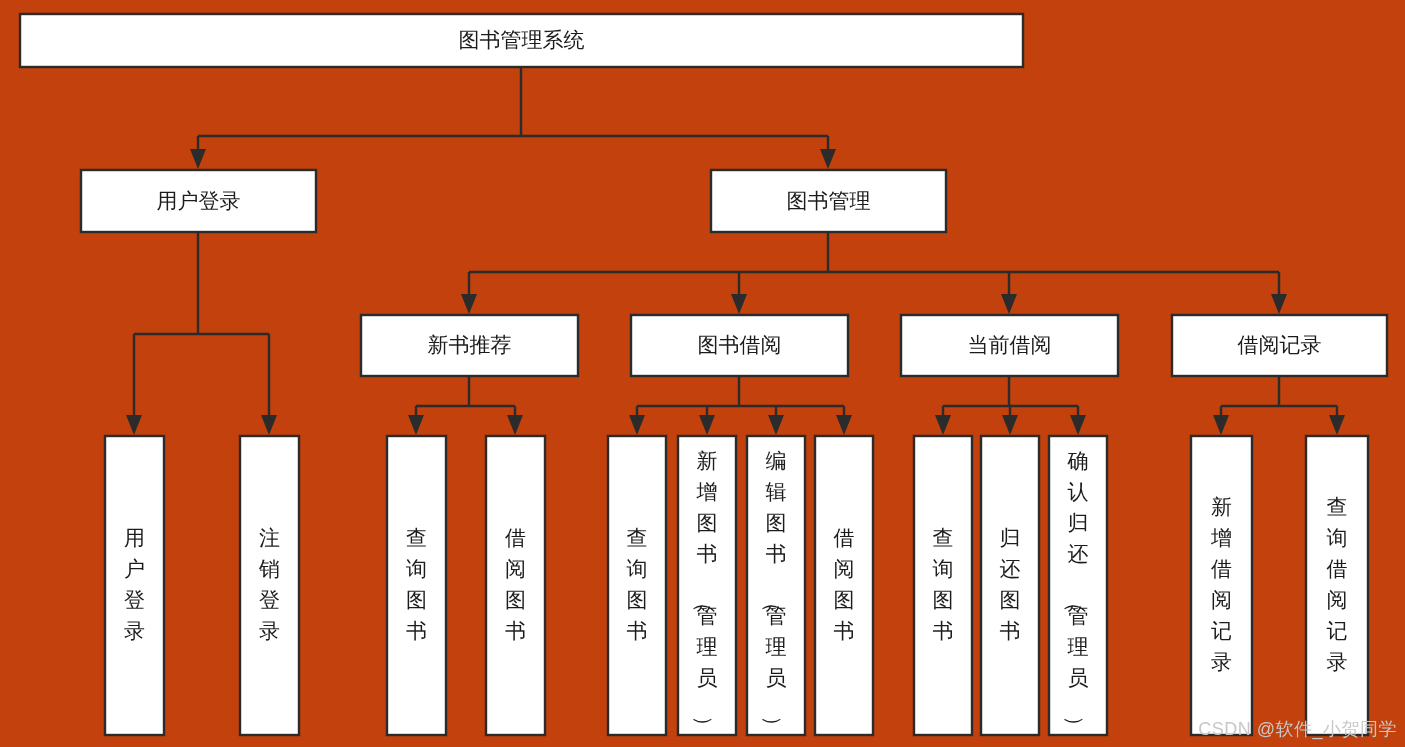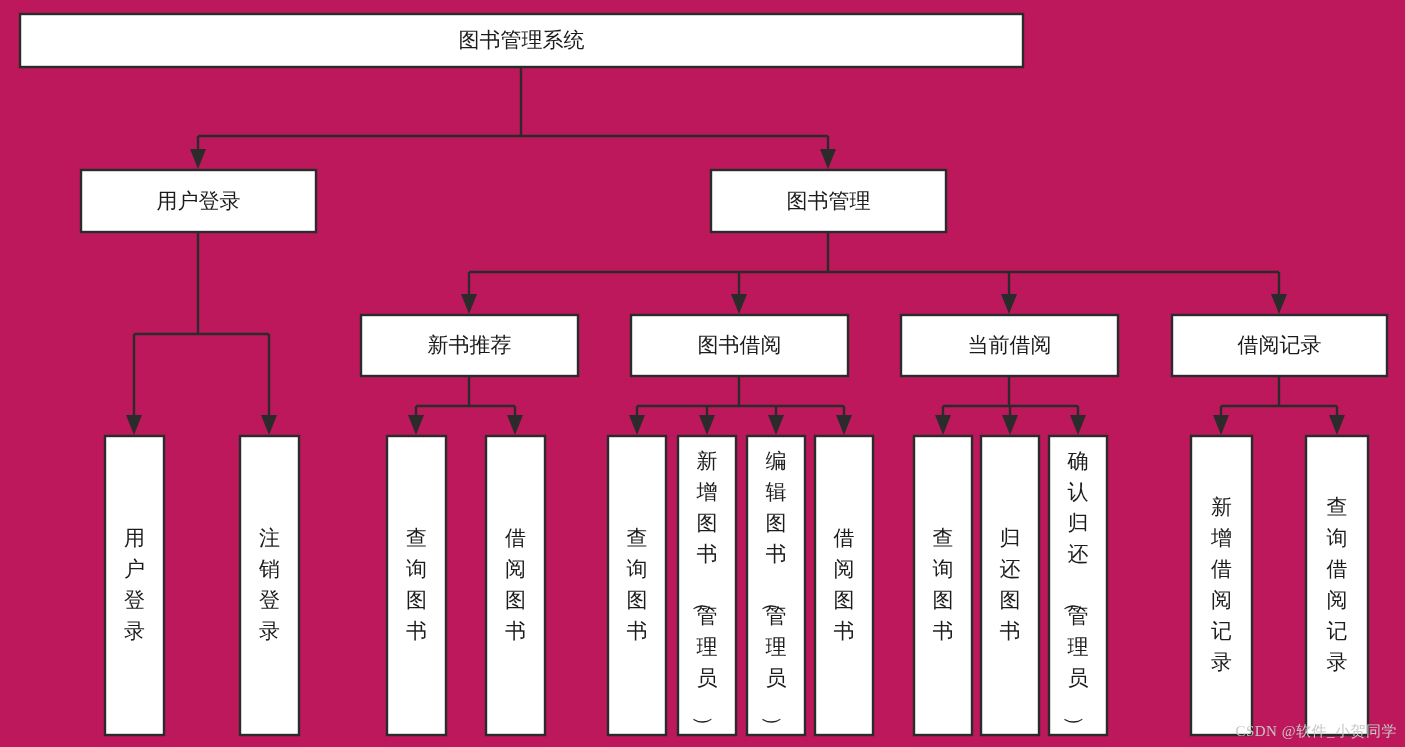--- a/index.html
+++ b/index.html
@@ -10,21 +10,21 @@
   body {
     width: 1405px;
     height: 747px;
     font-family: "Liberation Sans", "DejaVu Sans", sans-serif;
     overflow: hidden;
   }
   #diagram-root {
     position: relative;
     width: 1405px;
     height: 747px;
-    background: #be185d;
+    background: #c2410c;
   }
   svg#tree-svg {
     position: absolute;
     left: 0;
     top: 0;
     width: 1405px;
     height: 747px;
     display: block;
   }
   .node-box {
@@ -52,22 +52,22 @@
   .node-label-v {
     font-family: "Liberation Sans", "DejaVu Sans", sans-serif;
     font-size: 21px;
     fill: #1c1c1c;
     text-anchor: middle;
   }
   .watermark {
     position: absolute;
     right: 8px;
     bottom: 6px;
-    font-family: Liberation Serif, serif;
-    font-size: 15px;
+    font-family: Liberation Sans, sans-serif;
+    font-size: 18px;
     color: #c7c7c7;
     white-space: nowrap;
     letter-spacing: 0.5px;
     pointer-events: none;
   }
 </style>
 </head>
 <body>
 
 <div id="diagram-root">

